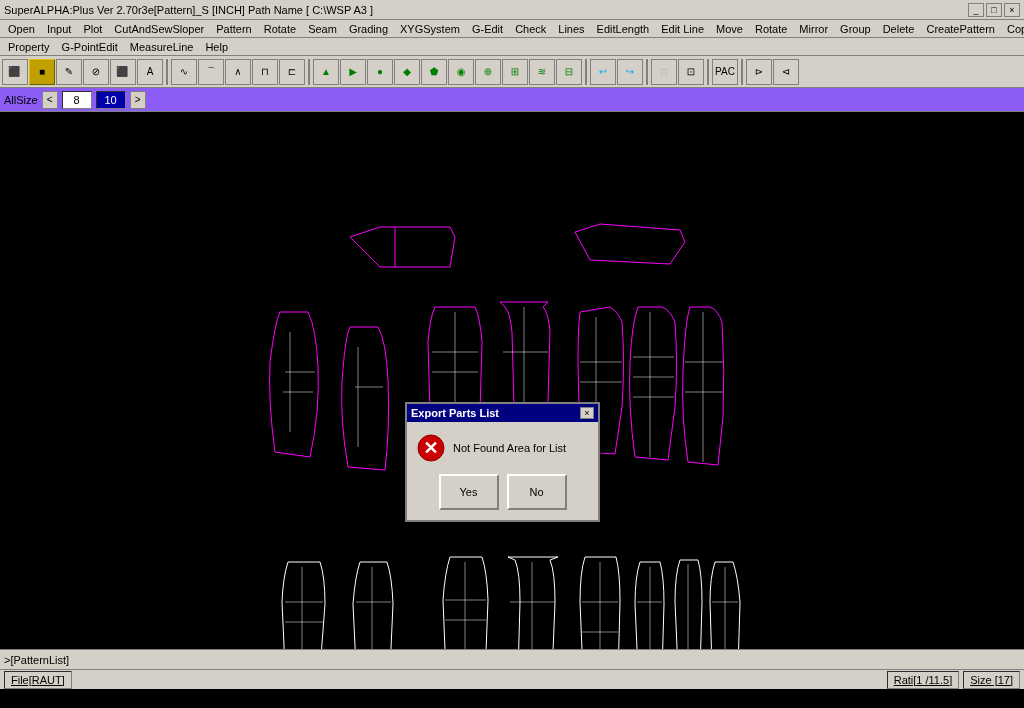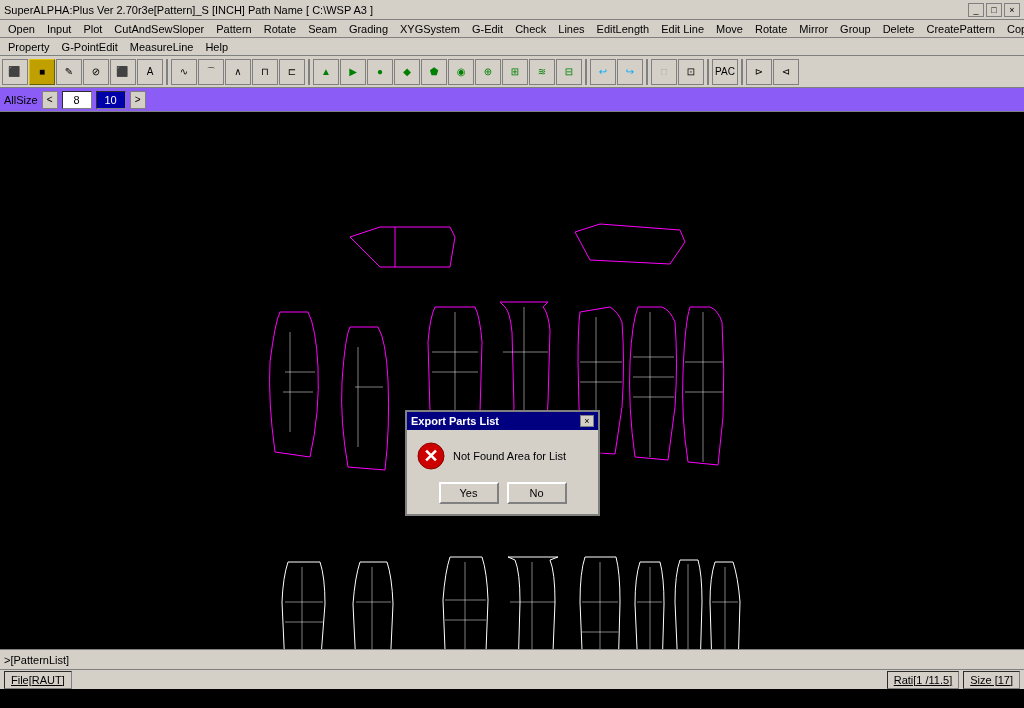--- a/index.html
+++ b/index.html
@@ -132,21 +132,20 @@
       font-size: 11px; color: #000;
       border: 1px inset #808080; padding: 0 6px; height: 18px;
       display: flex; align-items: center;
     }
 
     
     #dialog-overlay {
       position: absolute;
       top: 0; left: 0; width: 100%; height: 100%;
       z-index: 100;
-      margin-top: 8px;
     }
 
     
     #dialog {
       position: absolute;
       top: 290px; left: 405px;
       width: 195px;
       background: #d4d0c8;
       border: 2px solid #808080;
       box-shadow: 2px 2px 4px rgba(0,0,0,0.5);
@@ -176,21 +175,21 @@
     #dialog-icon {
       width: 28px; height: 28px; flex-shrink: 0;
     }
     #dialog-buttons {
       display: flex;
       justify-content: center;
       gap: 8px;
       padding: 4px 10px 10px 10px;
     }
     .dialog-btn {
-      width: 60px; height: 22px; background: #d4d0c8;
+      width: 60px; height: 36px; background: #d4d0c8;
       border: 2px solid; border-color: #fff #808080 #808080 #fff;
       font-size: 11px; cursor: pointer; text-align: center;
     }
   </style>
 </head>
 <body>
 
 <div id="titlebar">
   <span>SuperALPHA:Plus Ver 2.70r3e[Pattern]_S [INCH]  Path Name  [ C:\WSP A3 ]</span>
   <div id="titlebar-controls">

